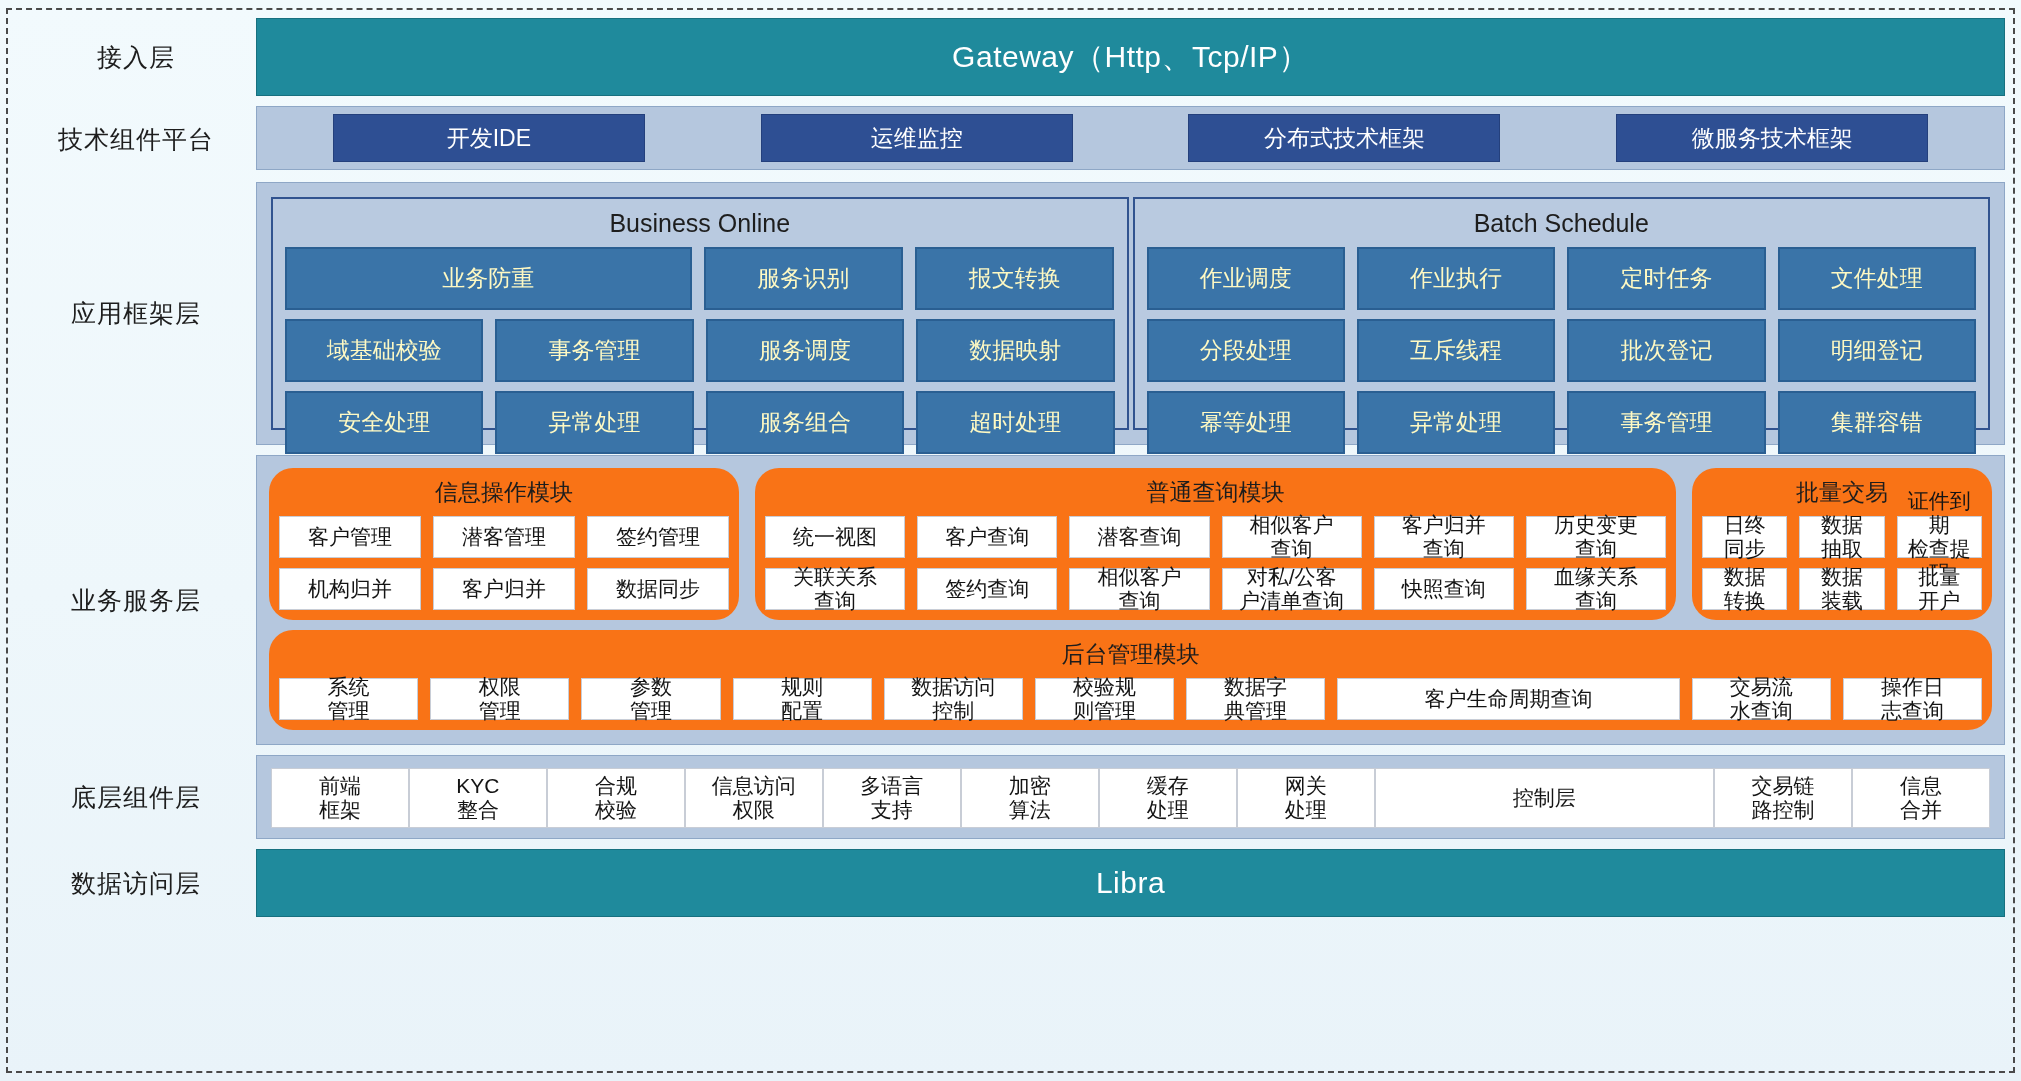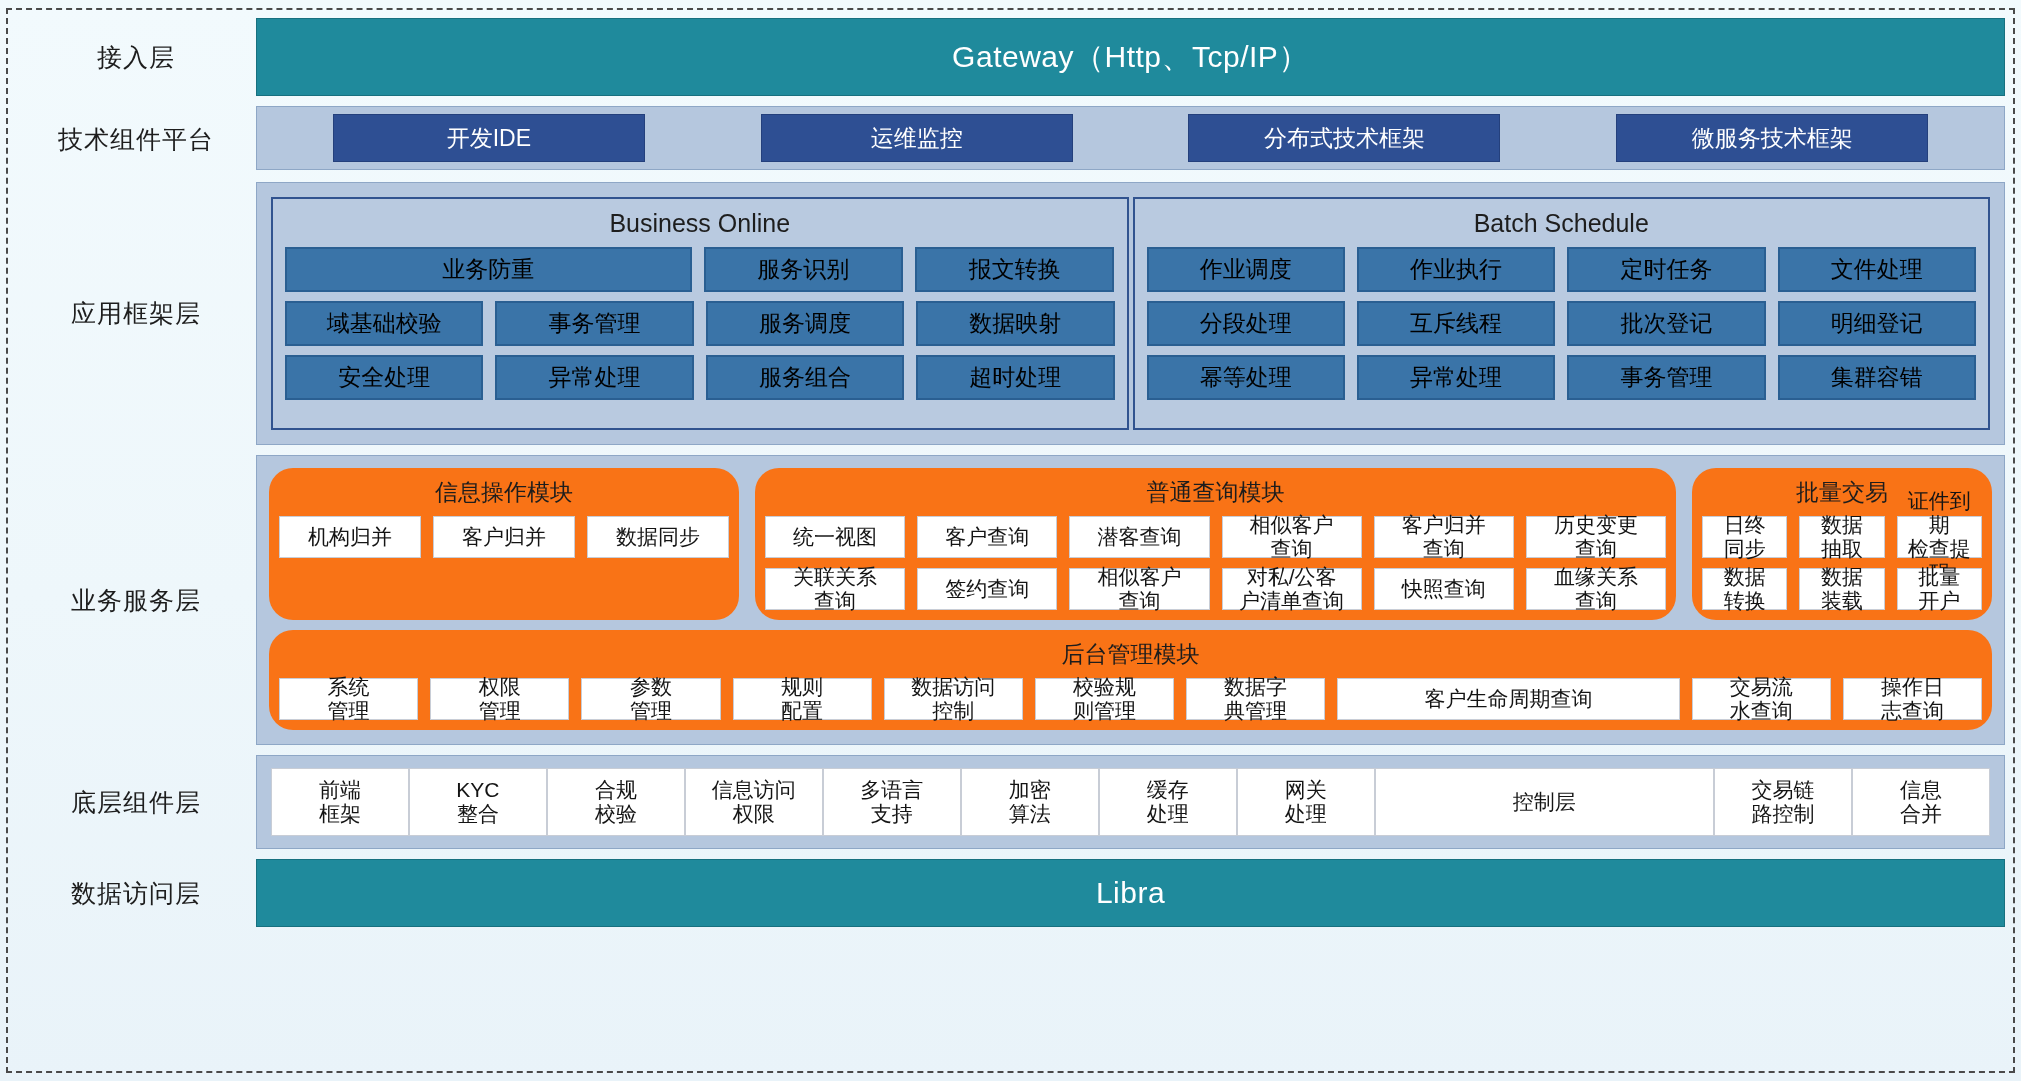--- a/index.html
+++ b/index.html
@@ -57,22 +57,22 @@
     flex:1;background:#b9cae0;border:2px solid #31538f;
     padding:8px 12px 12px;box-sizing:border-box;
     display:flex;flex-direction:column;
   }
   .panel-title{
     text-align:center;font-size:25px;color:#1d1d1d;margin:2px 0 9px;
   }
   .grid-rows{display:flex;flex-direction:column;gap:9px;}
   .grid-line{display:flex;gap:12px;}
   .blue-cell{
-    background:#3a74a8;border:2px solid #2a5f92;color:#000000;
-    font-size:23px;height:45px;display:flex;align-items:center;justify-content:center;
+    background:#3a74a8;border:2px solid #2a5f92;color:#fef9c3;
+    font-size:23px;height:63px;display:flex;align-items:center;justify-content:center;
     flex:1;box-sizing:border-box;
   }
   .blue-cell.span2{flex:2.06;}
 
   
   .band-biz{
     flex:1;background:#b5c7de;border:1px solid #8ea7c6;
     display:flex;flex-direction:column;gap:10px;padding:12px;box-sizing:border-box;
   }
   .biz-top{display:flex;gap:16px;}
@@ -187,20 +187,25 @@
 
     <div class="row" style="height:290px;">
       <div class="rowlabel">业务服务层</div>
       <div class="rowbody">
         <div class="band-biz">
 
           <div class="biz-top">
 
             <div class="modbox info">
               <div class="mod-title">信息操作模块</div>
+              <div class="cellrow">
+                <div class="wcell">客户管理</div>
+                <div class="wcell">潜客管理</div>
+                <div class="wcell">签约管理</div>
+              </div>
               <div class="cellrow">
                 <div class="wcell">机构归并</div>
                 <div class="wcell">客户归并</div>
                 <div class="wcell">数据同步</div>
               </div>
             </div>
 
             <div class="modbox query">
               <div class="mod-title">普通查询模块</div>
               <div class="cellrow">
@@ -272,21 +277,21 @@
 水查询</div>
               <div class="wcell">操作日
 志查询</div>
             </div>
           </div>
 
         </div>
       </div>
     </div>
 
-    <div class="row" style="height:94px;">
+    <div class="row" style="height:84px;">
       <div class="rowlabel">底层组件层</div>
       <div class="rowbody">
         <div class="band-base">
           <div class="wcell">前端
 框架</div>
           <div class="wcell">KYC
 整合</div>
           <div class="wcell">合规
 校验</div>
           <div class="wcell">信息访问

